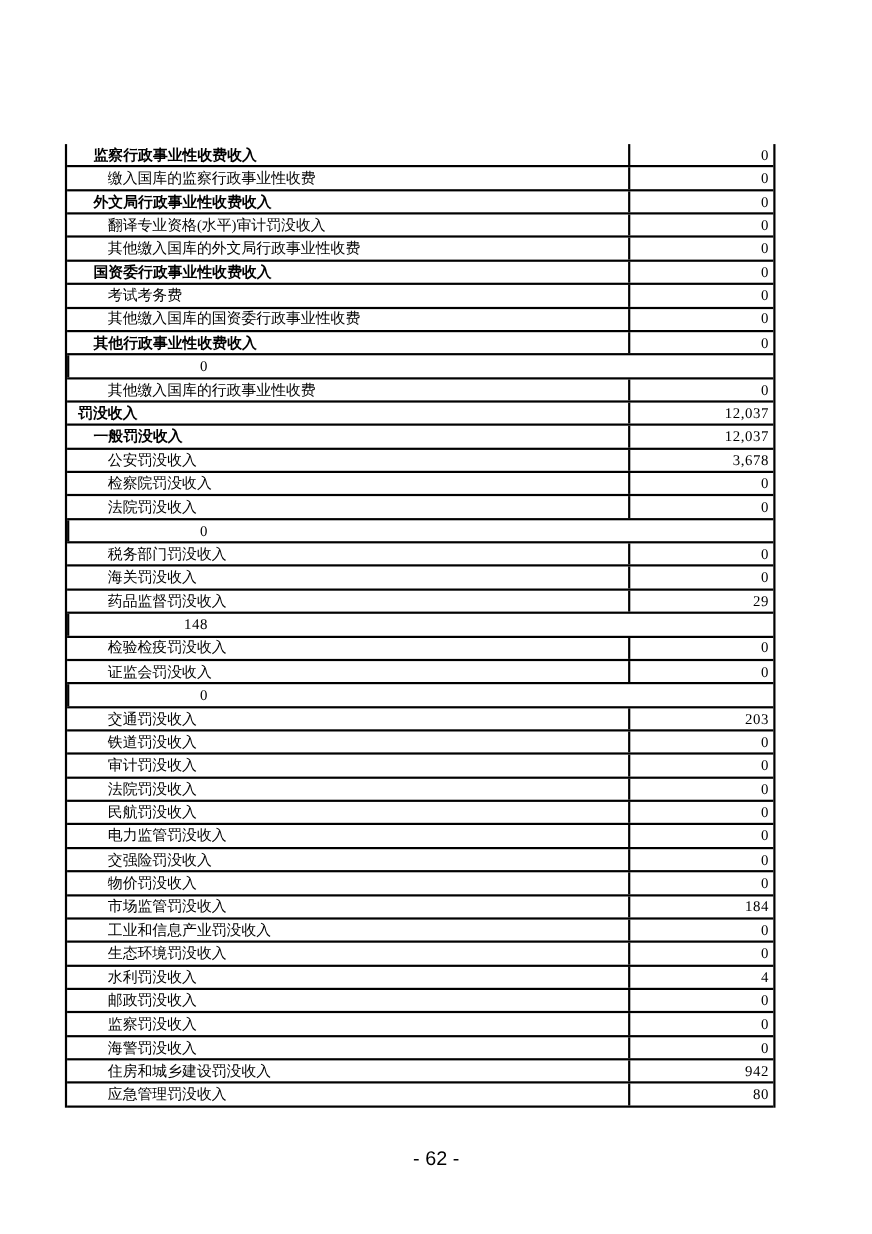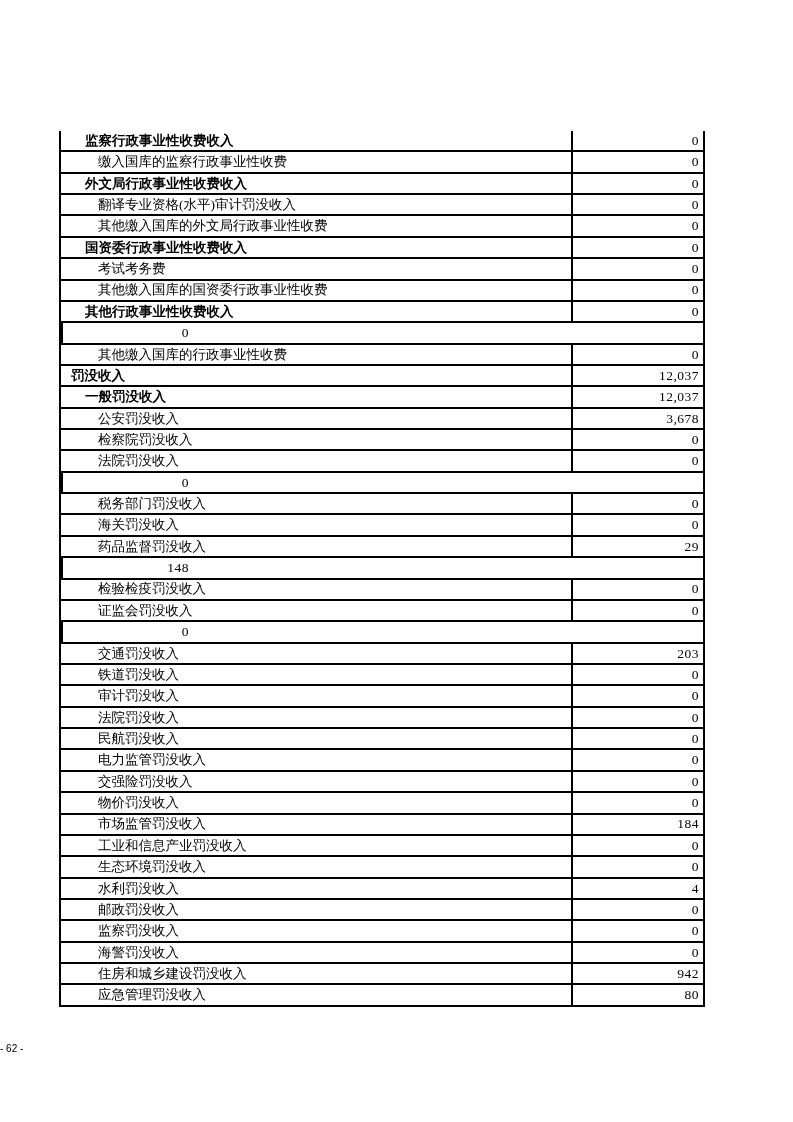--- a/index.html
+++ b/index.html
@@ -55,21 +55,22 @@
   .row.bold .label {
     font-weight: 700;
     font-family: "Liberation Sans", "DejaVu Sans", sans-serif;
     font-size: 13.5px;
   }
   .page-footer {
     position: absolute;
     top: 1043px;
     left: 0;
     width: 100%;
-    font-size: 10px;
+    text-align: center;
+    font-size: 18px;
     font-family: "Liberation Sans", "DejaVu Sans", sans-serif;
     color: #000;
   }
 </style>
 </head>
 <body>
 
 <div class="page">
   <div class="fee-table" id="revenue-table">
   <div class="row lvl-2 bold">

